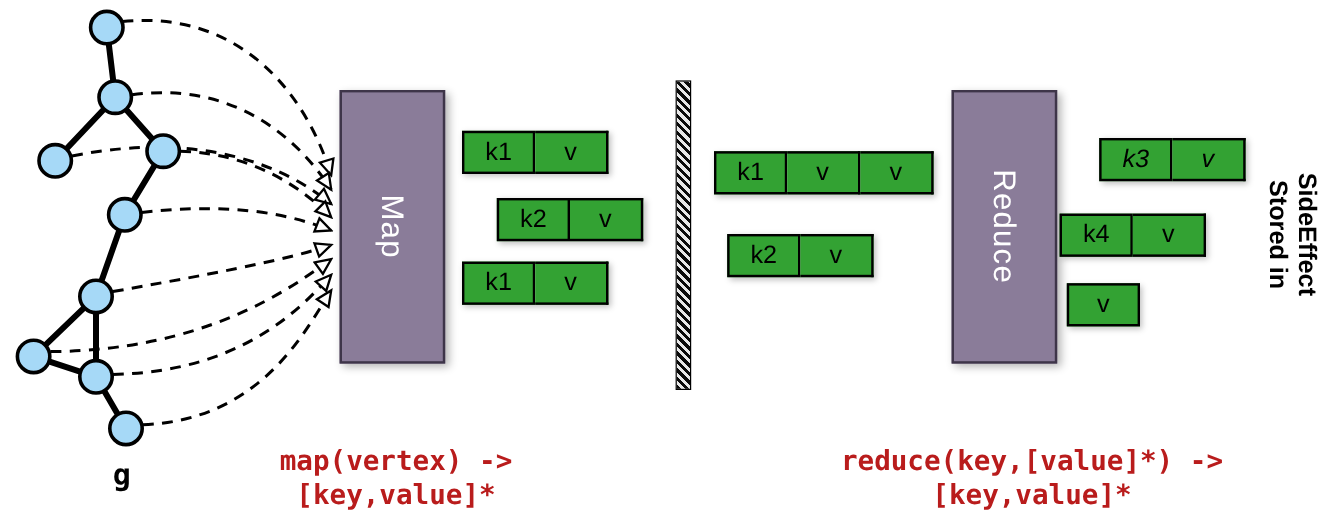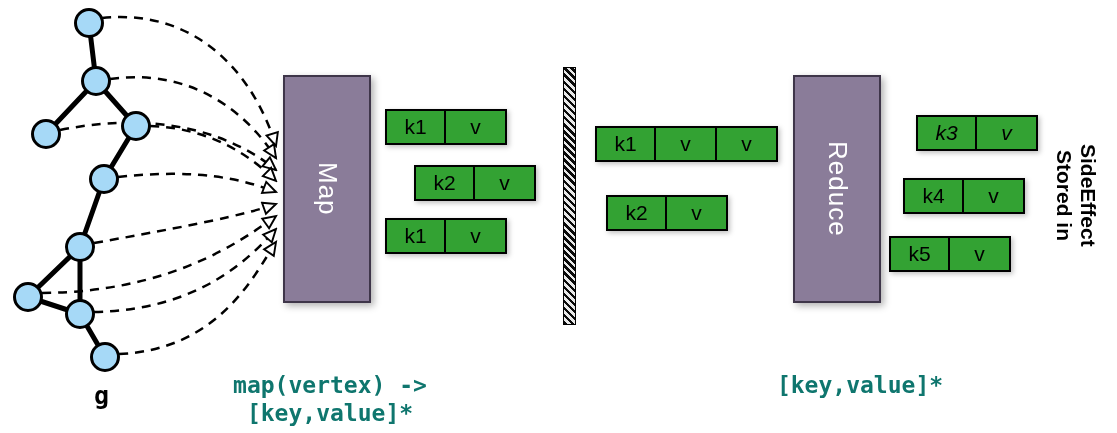--- a/index.html
+++ b/index.html
@@ -40,21 +40,21 @@
 
   .side-note {
     position:absolute; left:1052px; top:118px; height:155px;
     writing-mode:vertical-lr; text-align:center;
     font-weight:bold; font-size:21px; line-height:1.15; color:#000;
   }
 
   .caption {
     position:absolute; top:372px;
     font-family:"DejaVu Sans Mono", monospace; font-weight:bold;
-    font-size:23px; line-height:1.2; text-align:center; color:#0f766e;
+    font-size:23px; line-height:1.2; text-align:center; color:#b91c1c;
   }
   #map-caption { left:215px; width:230px; }
   #reduce-caption { left:655px; width:410px; }
 
   .g-label {
     position:absolute; left:94px; top:381px;
     font-family:"DejaVu Sans Mono", monospace; font-weight:bold; font-size:25px; color:#000;
   }
 </style>
 </head>
@@ -138,35 +138,35 @@
   </div>
 
   <div class="stage-box" style="left:793px;">
     <div class="stage-label">Reduce</div>
   </div>
 
   <div class="kv-row" style="left:916px; top:115px;font-style:italic;">
     <div class="kv-cell">k3</div>
     <div class="kv-cell">v</div>
   </div>
-  <div class="kv-row" style="left:903px; top:178px;justify-content:center;">
+  <div class="kv-row" style="left:883px; top:178px;justify-content:center;">
     <div class="kv-cell">k4</div>
     <div class="kv-cell">v</div>
   </div>
   <div class="kv-row" style="left:889px; top:236px;">
-    <div class="kv-cell">k5</div>
     <div class="kv-cell">v</div>
   </div>
 
   <div class="side-note">
     <div>Stored in</div>
     <div>SideEffect</div>
   </div>
 
   <div class="caption" id="map-caption">
     <div>map(vertex) -&gt;</div>
     <div>[key,value]*</div>
   </div>
   <div class="caption" id="reduce-caption">
+    <div>reduce(key,[value]*) -&gt;</div>
     <div>[key,value]*</div>
   </div>
 
 </div>
 
 </body></html>

